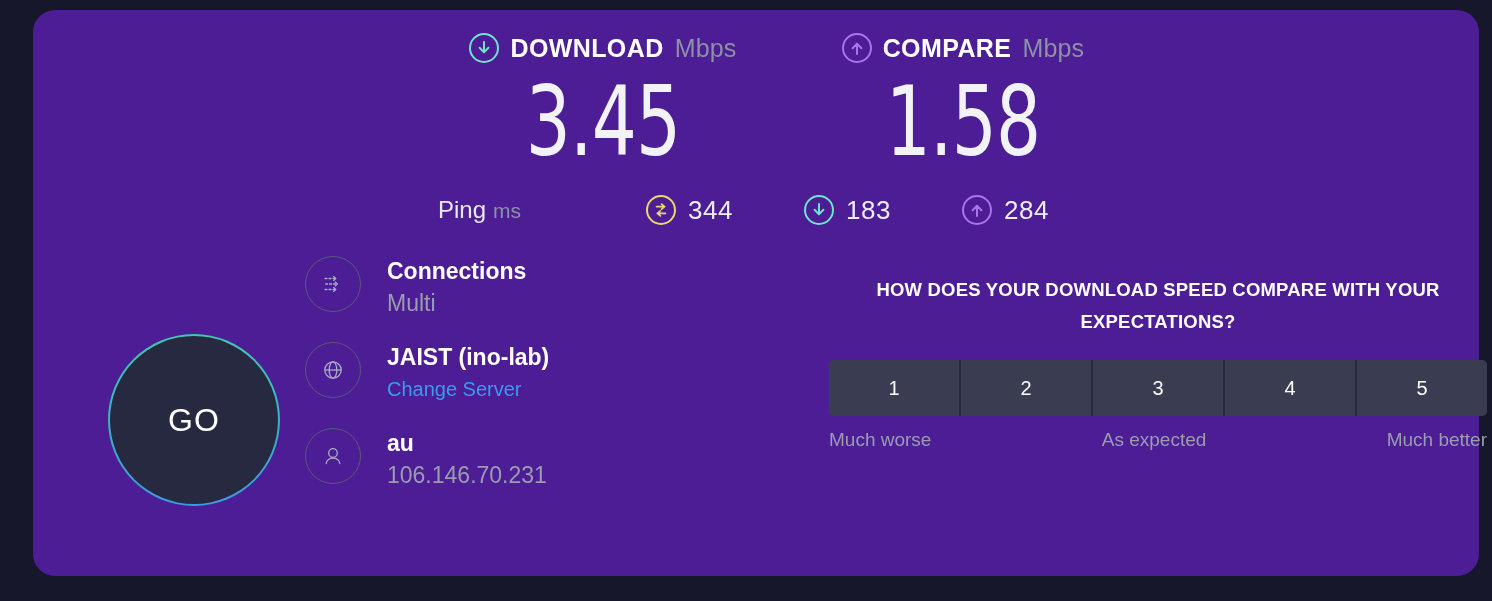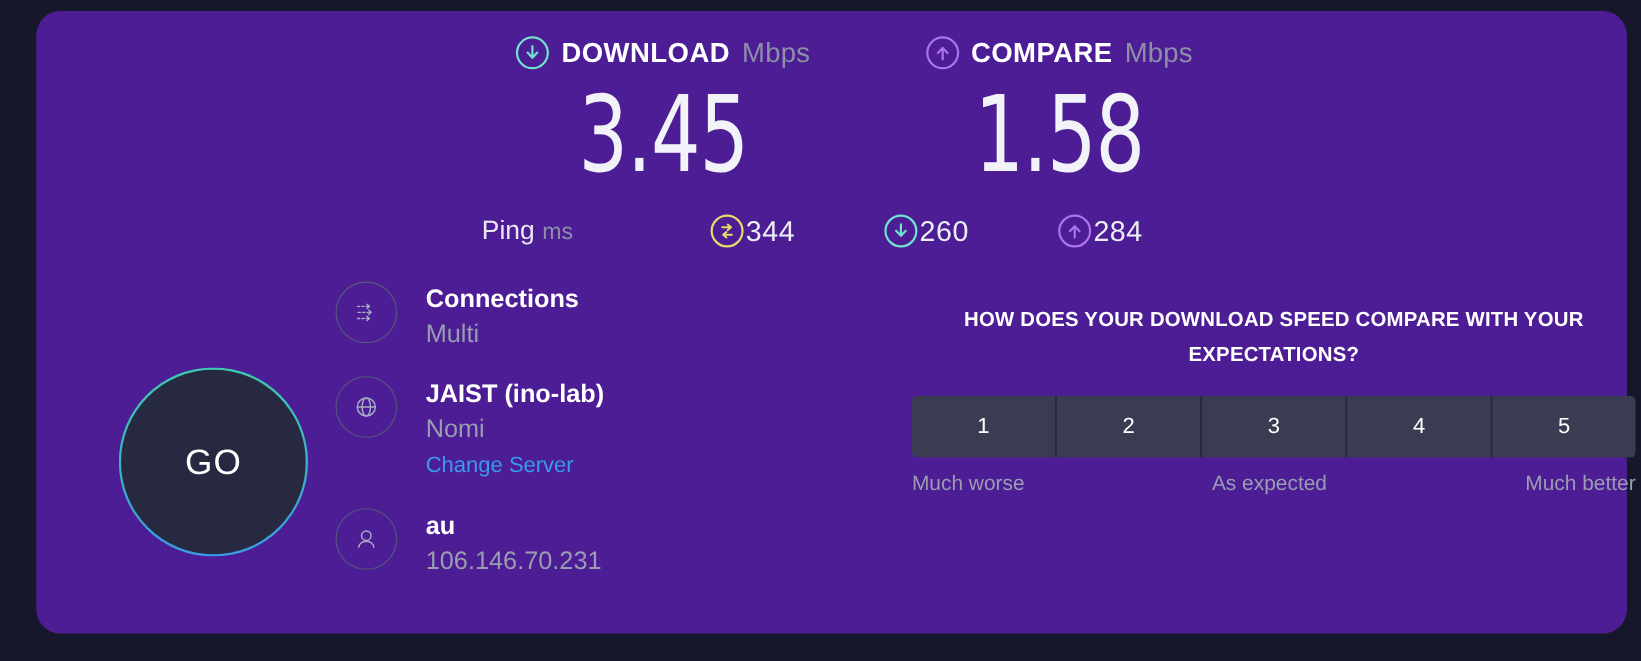--- a/index.html
+++ b/index.html
@@ -104,21 +104,21 @@
     font-weight: normal;
   }
   .ping-title .u {
     font-size: 21px;
     color: #8d90a6;
     margin-left: 7px;
   }
   .ping-metric {
     display: flex;
     align-items: center;
-    gap: 2px;
+    gap: 12px;
     width: 158px;
     padding-left: 28px;
   }
   .ping-metric .num {
     font-size: 26px;
     color: #eceef5;
     letter-spacing: .5px;
   }
 
   
@@ -288,21 +288,21 @@
         </span>
         <span class="num">344</span>
       </div>
 
       <div class="ping-metric">
         <span class="circle-icon" style="color:#6fe3cd">
           <svg width="18" height="18" viewBox="0 0 18 18">
             <path d="M9 3 L9 13 M4.6 8.8 L9 13.4 L13.4 8.8" fill="none" stroke="currentColor" stroke-width="2" stroke-linecap="round" stroke-linejoin="round"></path>
           </svg>
         </span>
-        <span class="num">260</span>
+        <span class="num">183</span>
       </div>
 
       <div class="ping-metric">
         <span class="circle-icon" style="color:#ad74ea">
           <svg width="18" height="18" viewBox="0 0 18 18">
             <path d="M9 15 L9 5 M4.6 9.2 L9 4.6 L13.4 9.2" fill="none" stroke="currentColor" stroke-width="2" stroke-linecap="round" stroke-linejoin="round"></path>
           </svg>
         </span>
         <span class="num">284</span>
       </div>
@@ -335,21 +335,20 @@
         <span class="info-icon">
           <svg width="30" height="30" viewBox="0 0 30 30">
             <g fill="none" stroke="currentColor" stroke-width="1.3">
               <circle cx="15" cy="15" r="8.2"></circle>
               <ellipse cx="15" cy="15" rx="3.8" ry="8.2"></ellipse>
               <path d="M6.8 15 H23.2"></path>
             </g>
           </svg>
         </span>
         <div class="info-title">JAIST (ino-lab)</div>
-        <div class="info-sub">Nomi</div>
         <a class="info-link">Change Server</a>
       </div>
 
       <div class="info-row">
         <span class="info-icon">
           <svg width="30" height="30" viewBox="0 0 30 30">
             <g fill="none" stroke="currentColor" stroke-width="1.3" stroke-linecap="round">
               <circle cx="15" cy="12" r="4.3"></circle>
               <path d="M8.2 22.6 a6.8 5.6 0 0 1 13.6 0"></path>
             </g>

